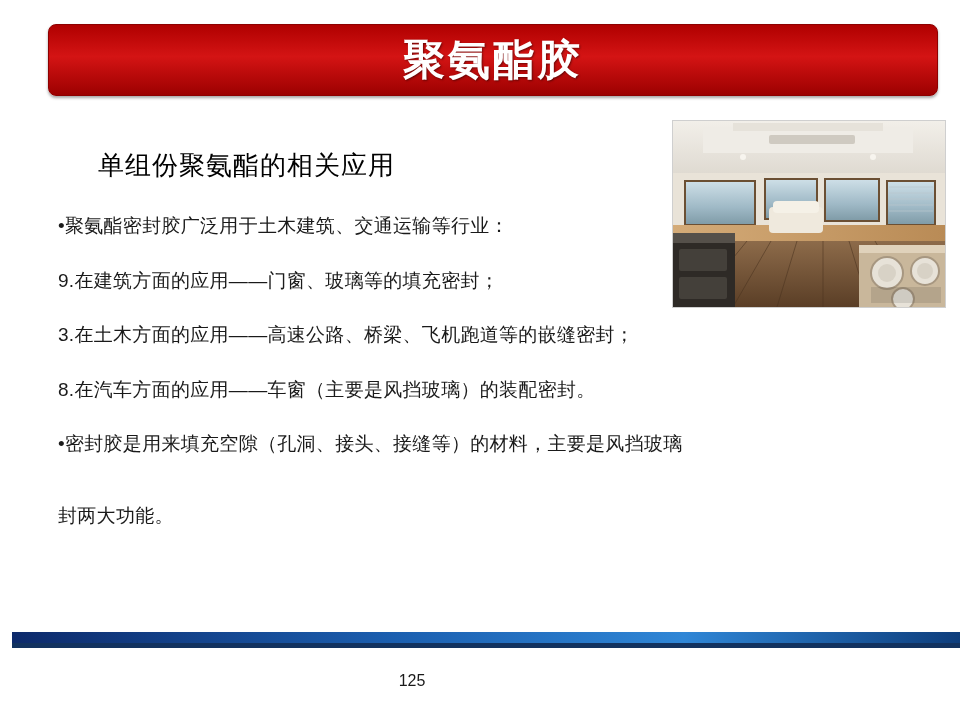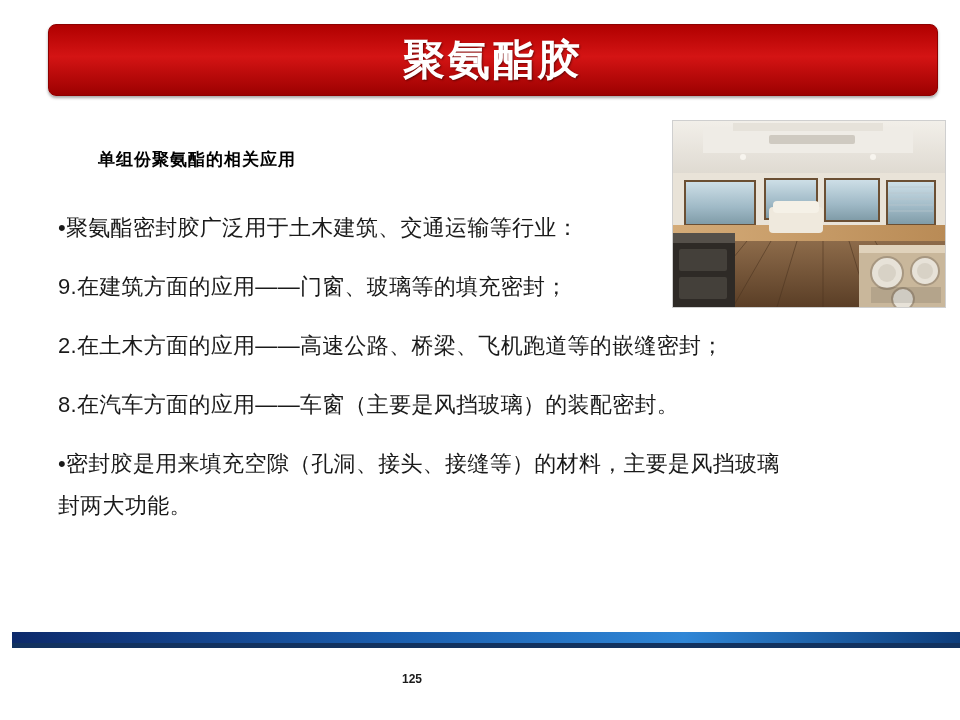--- a/index.html
+++ b/index.html
@@ -44,46 +44,46 @@
     letter-spacing: 3px;
     text-shadow: 1px 1px 2px rgba(0,0,0,0.45);
     line-height: 1;
   }
 
   
   .heading {
     position: absolute;
     left: 86px;
     top: 148px;
-    font-size: 17px;
-    font-weight: bold;
+    font-size: 26px;
+    font-weight: normal;
     color: #000000;
     letter-spacing: 1px;
   }
 
   
   .body-block {
     position: absolute;
     left: 46px;
     top: 212px;
     width: 800px;
   }
   .para {
-    font-size: 22px;
+    font-size: 19px;
     color: #1a1a1a;
     line-height: 1.45;
     margin-bottom: 27px;
     letter-spacing: 0.3px;
   }
   .para.wrap {
     width: 790px;
   }
   .para .line2 {
     display: block;
-    margin-top: 11px;
+    margin-top: 44px;
   }
 
   
   .photo {
     position: absolute;
     left: 660px;
     top: 120px;
     width: 272px;
     height: 186px;
     border: 1px solid #cfcfcf;
@@ -108,40 +108,40 @@
     width: 960px;
     height: 5px;
     background: #12325f;
   }
   .page-number {
     position: absolute;
     left: 0;
     top: 672px;
     width: 800px;
     text-align: center;
-    font-size: 12px;
-    font-weight: bold;
+    font-size: 16px;
+    font-weight: normal;
     color: #1a1a1a;
   }
 </style>
 </head>
 <body>
 
 <div class="slide">
 
   <div class="title-bar">
     <div class="title-text">聚氨酯胶</div>
   </div>
 
   <div class="heading">单组份聚氨酯的相关应用</div>
 
   <div class="body-block">
     <div class="para">•聚氨酯密封胶广泛用于土木建筑、交通运输等行业：</div>
     <div class="para">9.在建筑方面的应用——门窗、玻璃等的填充密封；</div>
-    <div class="para">2.在土木方面的应用——高速公路、桥梁、飞机跑道等的嵌缝密封；</div>
+    <div class="para">3.在土木方面的应用——高速公路、桥梁、飞机跑道等的嵌缝密封；</div>
     <div class="para">8.在汽车方面的应用——车窗（主要是风挡玻璃）的装配密封。</div>
     <div class="para wrap">
       <span>•密封胶是用来填充空隙（孔洞、接头、接缝等）的材料，主要是风挡玻璃</span>
       <span class="line2">封两大功能。</span>
     </div>
   </div>
 
   <div class="photo">
     <svg width="272" height="186" viewBox="0 0 272 186" xmlns="http://www.w3.org/2000/svg">
       <defs>

